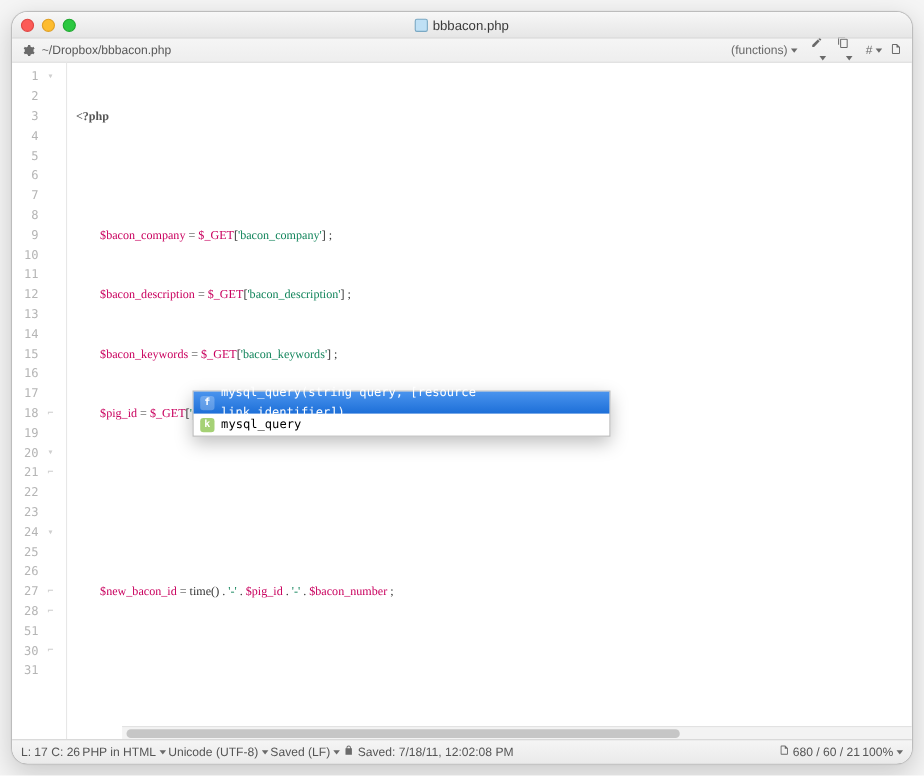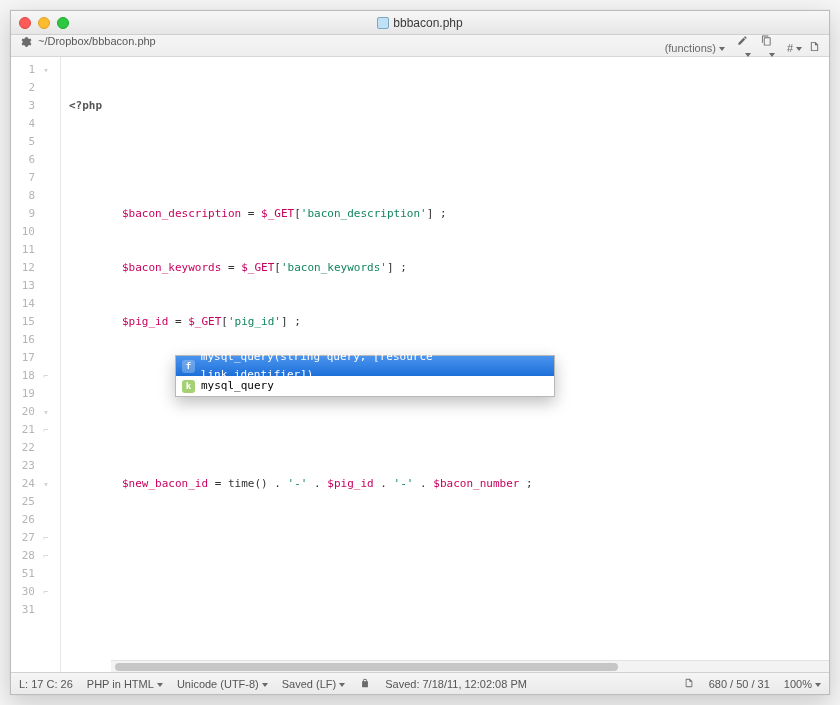--- a/index.html
+++ b/index.html
@@ -6,21 +6,21 @@
 body {
   background: #f5f5f5;
   font-family: -apple-system, "Helvetica Neue", Arial, sans-serif;
   display: flex; justify-content: center; align-items: flex-start;
   padding: 10px;
 }
 .window {
   width: 820px; height: 685px;
   background: #fff;
   border: 1px solid #bcbcbc;
-  border-radius: 0;
+  border-radius: 15px;
   box-shadow: 0 8px 24px rgba(0,0,0,0.18), 0 0 0 1px rgba(0,0,0,0.02);
   display: flex; flex-direction: column;
   overflow: hidden;
 }
 .titlebar {
   height: 24px;
   background: linear-gradient(#f7f7f7,#e6e6e6);
   border-bottom: 1px solid #cfcfcf;
   display: flex; align-items: center;
   padding: 0 8px;
@@ -42,21 +42,21 @@
 }
 .title .file-icon {
   width: 12px; height: 12px;
   background: #bfe0f5; border: 1px solid #7aa8c3;
   border-radius: 2px; display: inline-block;
 }
 .toolbar {
   height: 22px;
   background: linear-gradient(#f5f5f5,#eeeeee);
   border-bottom: 1px solid #d6d6d6;
-  display: flex; align-items: flex-start;
+  display: flex; align-items: center;
   padding: 0 8px;
   font-size: 11px; color: #585858;
 }
 .toolbar .gear {
   width: 13px; height: 13px; margin-right: 6px;
   display: inline-flex; align-items: center; justify-content: center;
 }
 .toolbar .path { flex: 1; }
 .toolbar .right { display: flex; gap: 10px; align-items: center; color: #6a6a6a; }
 .toolbar .right .drop::after {
@@ -79,21 +79,21 @@
 .gutter .num { width: 28px; text-align: right; padding-right: 4px; }
 .gutter .fold {
   width: 14px; text-align: center; color: #cfcfcf; font-size: 9px;
 }
 .code {
   flex: 1; padding-top: 4px;
   font: 11px/18px Menlo, Consolas, monospace;
   color: #333; white-space: pre; overflow: hidden;
   position: relative;
 }
-.code .line { height: 18px; padding-left: 8px; position: relative; }
+.code .line { height: 18px; padding-left: 8px; position: relative; font-family: Liberation Serif, serif; }
 .k-var   { color: #c9005e; }   
 .k-str   { color: #13855c; }   
 .k-php   { color: #555; font-weight: 600; }
 .autocomplete {
   position: absolute;
   left: 164px; top: 298px;
   width: 380px;
   background: #fff;
   border: 1px solid #b8b8b8;
   box-shadow: 0 6px 16px rgba(0,0,0,0.25);
@@ -116,21 +116,21 @@
 }
 .b-f { background: #5aa2e8; }
 .b-k { background: #a5d175; color: #2d5a0a; }
 .autocomplete .sel .b-f { background: rgba(255,255,255,0.25); }
 .statusbar {
   height: 22px;
   background: linear-gradient(#f5f5f5,#eaeaea);
   border-top: 1px solid #d0d0d0;
   display: flex; align-items: center;
   font-size: 11px; color: #555;
-  padding: 0 8px; gap: 14px;
+  padding: 0 8px; gap: 2px;
 }
 .statusbar .sep { flex: 1; }
 .statusbar .drop::after {
   content: ""; display: inline-block; margin-left: 3px;
   border-left: 3px solid transparent; border-right: 3px solid transparent;
   border-top: 4px solid #6a6a6a; vertical-align: middle;
 }
 .statusbar .small-icon { width: 12px; text-align: center; }
 .scrollbar-h {
   position: absolute; bottom: 0; left: 50px; right: 0; height: 12px;
@@ -312,20 +312,21 @@
         </div>
       <div class="row">
           <span class="num">31</span>
           <span class="fold"></span>
         </div>
     </div>
 
     <div class="code">
       <div class="line"><span class="k-php">&lt;?php</span></div>
       <div class="line"></div>
+      <div class="line"><span>        </span><span class="k-var">$bacon_company</span><span> = </span><span class="k-var">$_GET</span><span>[</span><span class="k-str">'bacon_company'</span><span>] ;</span></div>
       <div class="line"><span>        </span><span class="k-var">$bacon_description</span><span> = </span><span class="k-var">$_GET</span><span>[</span><span class="k-str">'bacon_description'</span><span>] ;</span></div>
       <div class="line"><span>        </span><span class="k-var">$bacon_keywords</span><span> = </span><span class="k-var">$_GET</span><span>[</span><span class="k-str">'bacon_keywords'</span><span>] ;</span></div>
       <div class="line"><span>        </span><span class="k-var">$pig_id</span><span> = </span><span class="k-var">$_GET</span><span>[</span><span class="k-str">'pig_id'</span><span>] ;</span></div>
       <div class="line"></div>
       <div class="line"></div>
       <div class="line"><span>        </span><span class="k-var">$new_bacon_id</span><span> = time() . </span><span class="k-str">'-'</span><span> . </span><span class="k-var">$pig_id</span><span> . </span><span class="k-str">'-'</span><span> . </span><span class="k-var">$bacon_number</span><span> ;</span></div>
       
       
       
       
@@ -373,17 +374,17 @@
           <path d="M17 8V7a5 5 0 10-10 0v1H5v14h14V8h-2zM9 7a3 3 0 116 0v1H9V7z"></path>
         </svg>
     </span>
     <span>Saved: 7/18/11, 12:02:08 PM</span>
     <span class="sep"></span>
     <span class="small-icon">
       <svg width="10" height="10" viewBox="0 0 24 24" fill="#6a6a6a">
           <path d="M14 2H6a2 2 0 00-2 2v16a2 2 0 002 2h12a2 2 0 002-2V8l-6-6zm4 18H6V4h7v5h5v11z"></path>
         </svg>
     </span>
-    <span>680 / 50 / 31</span>
+    <span>680 / 60 / 21</span>
     <span class="drop">100%</span>
   </div>
 
 </div>
 
 </body></html>

